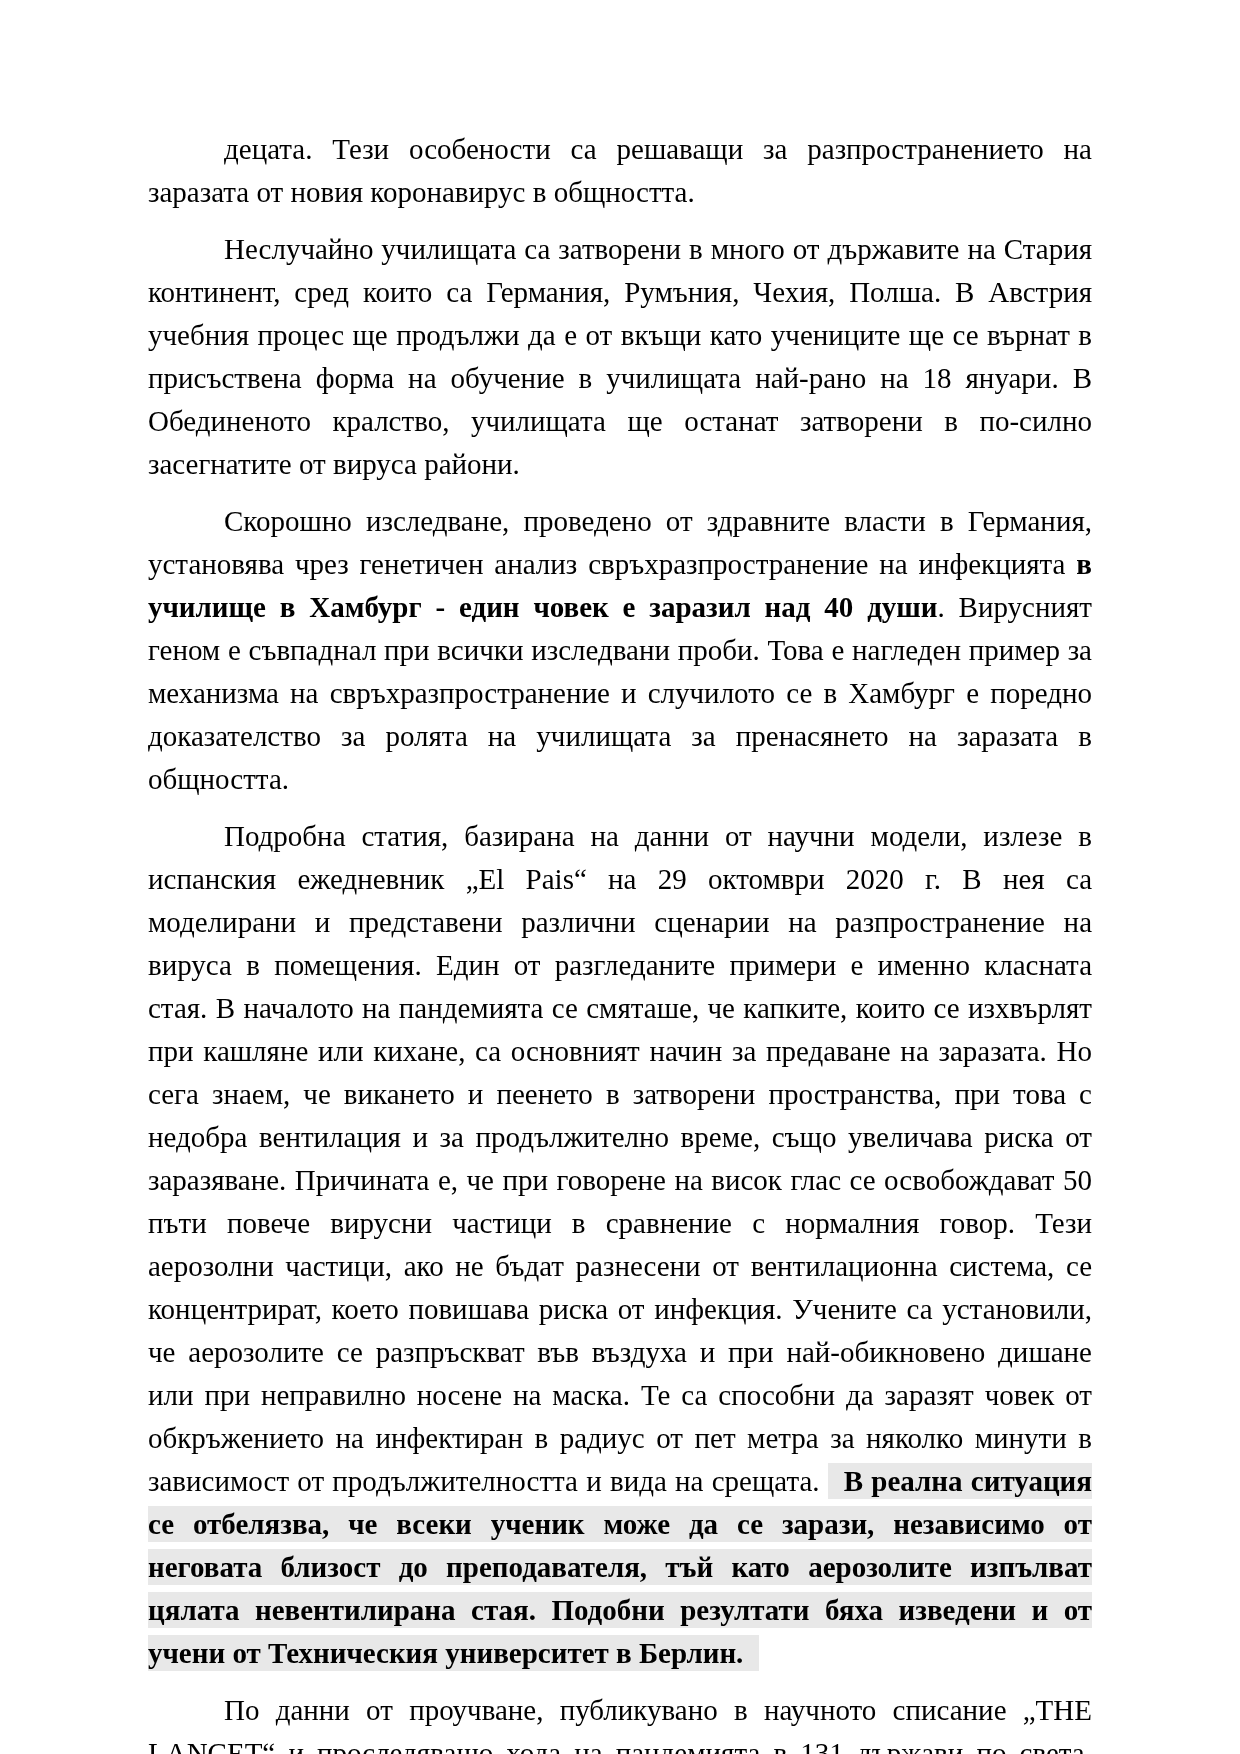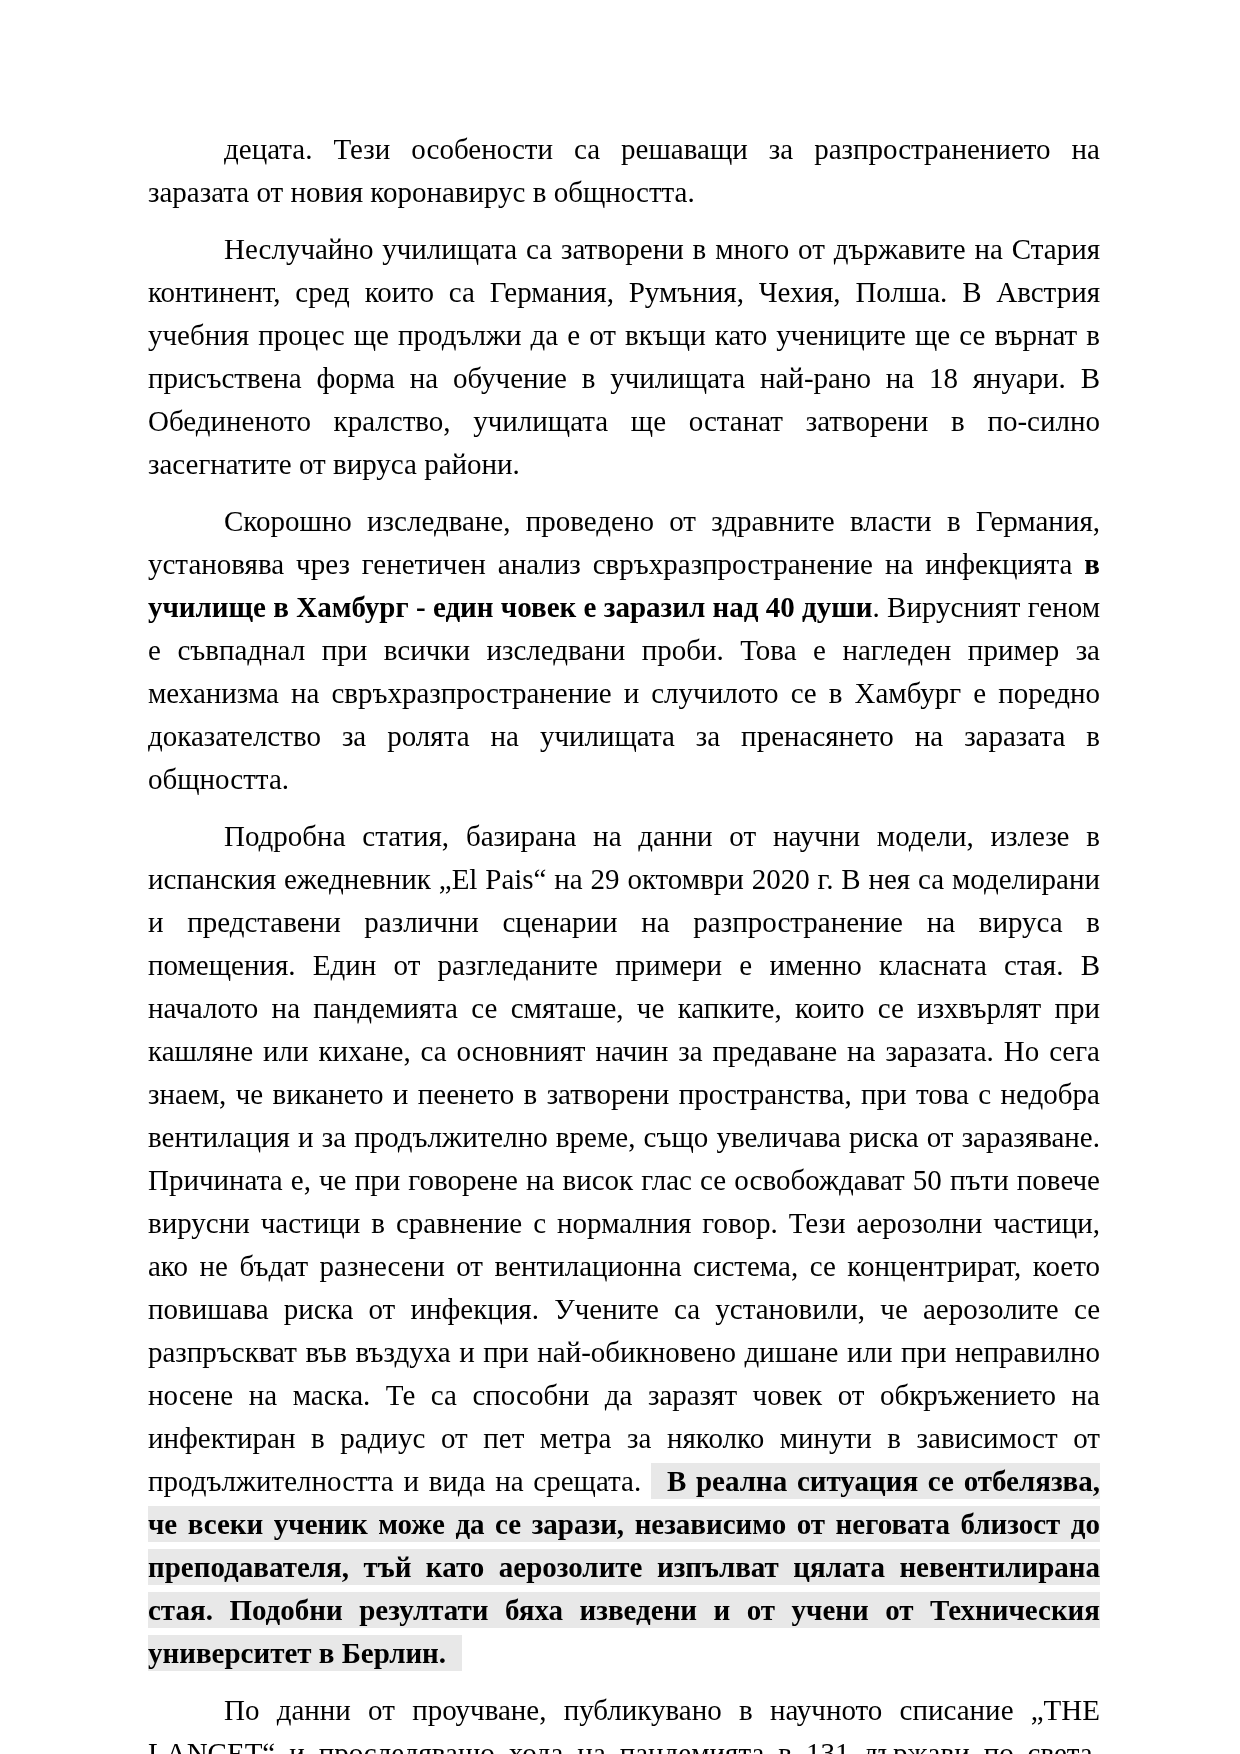--- a/index.html
+++ b/index.html
@@ -19,21 +19,21 @@
     left: 148px;
     top: 128px;
     width: 952px;
     color: var(--text-color, #000000);
     font-family: "Liberation Serif", "DejaVu Serif", serif;
     font-size: 29px;
     line-height: 43px;
     text-align: justify;
   }
   .para {
-    margin: 0 0 14px 0;
+    margin: 0 8px 14px 0;
     text-indent: 76px;
     font-family: Liberation Serif, serif;
   }
   .para span.b {
     font-weight: bold;
   }
   .para span.hl {
     background: var(--hl-color, #e8e8e8);
     padding: 2px 16px;
   }

